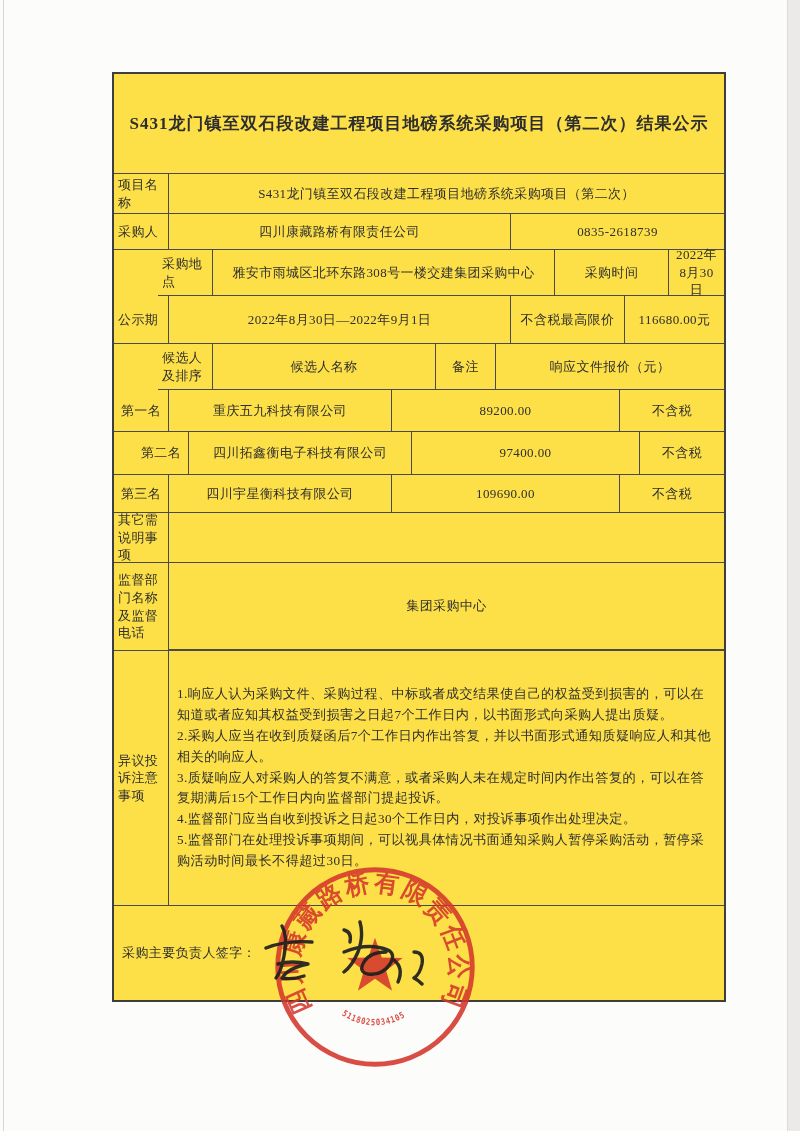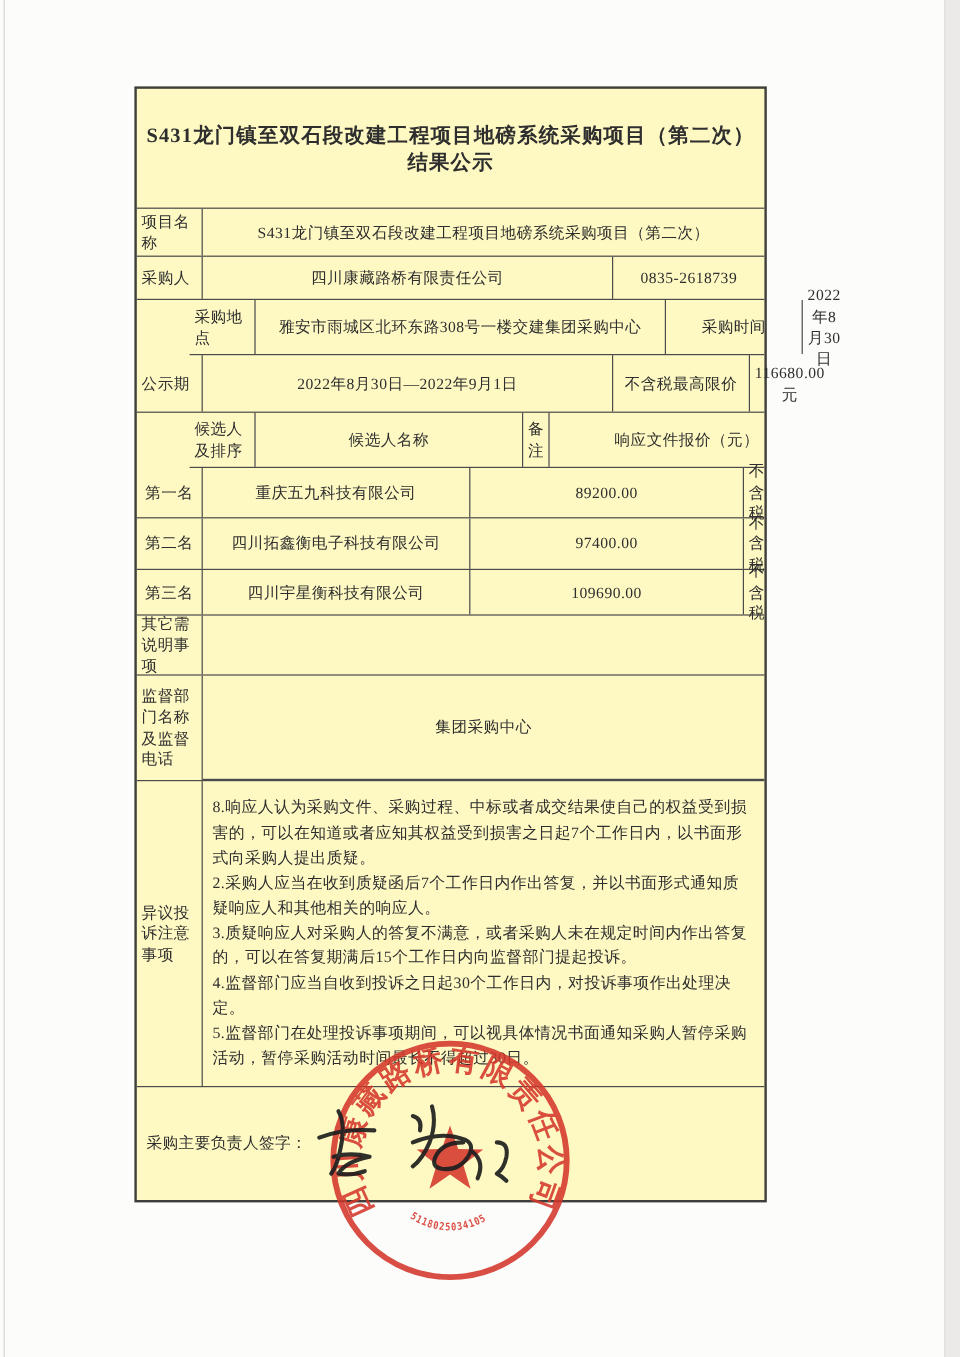--- a/index.html
+++ b/index.html
@@ -19,43 +19,43 @@
   }
   .scan-edge-right{
     position:absolute;top:0;right:0;width:13px;height:1131px;
     background:#eceae8;border-left:1px solid #dddbd9;
   }
   .scan-edge-left{
     position:absolute;top:0;left:3px;width:1px;height:1131px;
     background:#d8d6d4;
   }
   .doc-table{
-    position:absolute;left:112px;top:72px;width:527px;height:930px;
+    position:absolute;left:112px;top:72px;width:614px;height:930px;
     border:2px solid #3e3e3e;
-    background:#fef9c3;
+    background:#fde047;
     display:flex;flex-direction:column;
     font-size:13px;
     letter-spacing:0.4px;
   }
   .row{display:flex;border-bottom:1px solid var(--line);flex-shrink:0;}
   .row:last-child{border-bottom:none;}
   .cell{
     border-right:1px solid var(--line);
     display:flex;align-items:center;justify-content:center;
     text-align:center;padding:2px 4px;line-height:1.35;
   }
   .cell:last-child{border-right:none;}
   .lbl{justify-content:flex-start;text-align:left;width:55px;flex-shrink:0;}
   .rank{width:55px;flex-shrink:0;}
   .title-row{height:100px;align-items:center;justify-content:center;display:flex;}
   .title-row .t{
     font-size:17px;font-weight:bold;letter-spacing:1px;text-align:center;
   }
   .h40{height:40px;} .h36{height:36px;} .h46{height:46px;margin-left:44px;} .h48{height:48px;}
-  .h42{height:42px;} .h43{height:43px;} .h38{height:38px;} .h50{height:50px;gap:31px;}
+  .h42{height:42px;} .h43{height:43px;padding-left:20px;} .h38{height:38px;} .h50{height:50px;gap:31px;}
   .h88{height:88px;} .h255{height:255px;} .sig-row{flex:1;}
   .w-v1{width:342px;flex-shrink:0;}
   .w-l2{width:114px;flex-shrink:0;}
   .w-v2{flex:1;}
   .w-name{width:223px;flex-shrink:0;}
   .w-price{width:228px;flex-shrink:0;}
   .w-note{flex:1;}
   .span-rest{flex:1;}
   .sup-stack{flex:1;display:flex;flex-direction:column;}
   .sup-cell{flex:1;display:flex;align-items:center;justify-content:center;}
@@ -146,21 +146,21 @@
   <div class="row h88">
     <div class="cell lbl">监督部门名称及监督电话</div>
     <div class="sup-stack">
       <div class="sup-cell">集团采购中心</div>
     </div>
   </div>
 
   <div class="row h255">
     <div class="cell lbl">异议投诉注意事项</div>
     <div class="obj-cell">
-      <p>8.响应人认为采购文件、采购过程、中标或者成交结果使自己的权益受到损害的，可以在知道或者应知其权益受到损害之日起7个工作日内，以书面形式向采购人提出质疑。</p>
+      <p>1.响应人认为采购文件、采购过程、中标或者成交结果使自己的权益受到损害的，可以在知道或者应知其权益受到损害之日起7个工作日内，以书面形式向采购人提出质疑。</p>
       <p>2.采购人应当在收到质疑函后7个工作日内作出答复，并以书面形式通知质疑响应人和其他相关的响应人。</p>
       <p>3.质疑响应人对采购人的答复不满意，或者采购人未在规定时间内作出答复的，可以在答复期满后15个工作日内向监督部门提起投诉。</p>
       <p>4.监督部门应当自收到投诉之日起30个工作日内，对投诉事项作出处理决定。</p>
       <p>5.监督部门在处理投诉事项期间，可以视具体情况书面通知采购人暂停采购活动，暂停采购活动时间最长不得超过30日。</p>
     </div>
   </div>
 
   <div class="row sig-row">
     <span>采购主要负责人签字：</span>
   </div>

